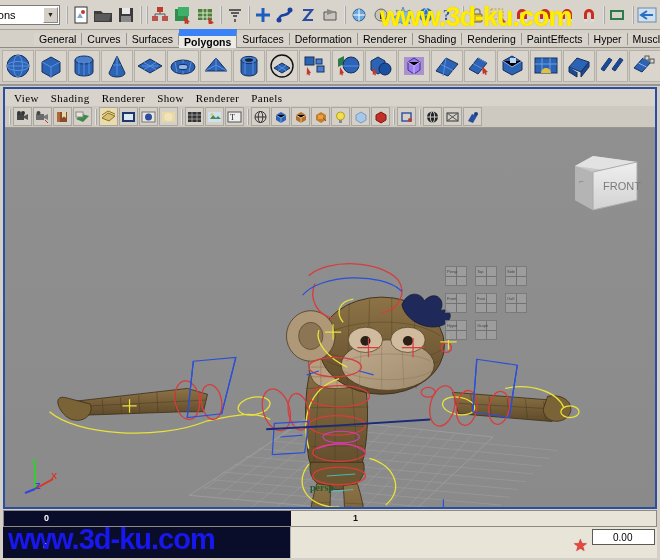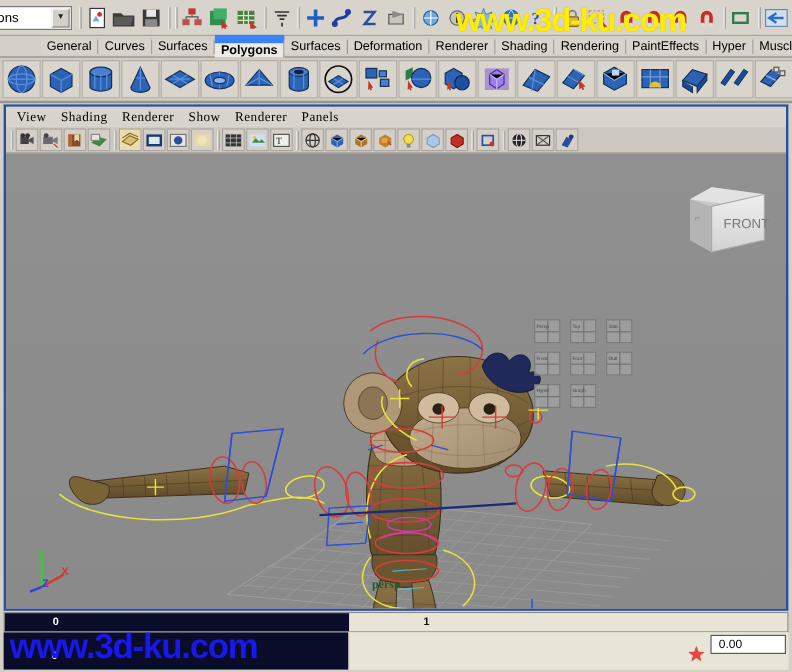--- a/index.html
+++ b/index.html
@@ -118,21 +118,21 @@
   
   .bottombar {
     flex: 0 0 31px; height: 31px; display: flex; align-items: stretch;
     background: #e8e5d8; position: relative; margin: 0 3px 2px 3px;
   }
   .bb-left { width: 287px; background: #0a0d2a; position: relative; }
   .bb-mid { flex: 1 1 auto; background: #e8e5d8; position: relative; border-left:1px solid #aaa; }
   .numfield {
     position: absolute; right: 2px; top: 2px; width: 63px; height: 16px;
     background: #fff; border: 1px solid #5a5a5a; font-size: 10px;
-    display: flex; align-items: center; padding-left: 6px; color: #000;
+    display: flex; align-items: center; padding-left: 20px; color: #000;
   }
 
   
   .wm-top {
     position: absolute; left: 380px; top: 2px; font-size: 27px; font-weight: bold;
     color: #ffee00; letter-spacing: -1px; white-space: nowrap; pointer-events: none;
     z-index: 40; text-shadow: 0 0 1px #c9b300;
     font-family: "Liberation Sans", sans-serif;
   }
   .wm-bottom {

